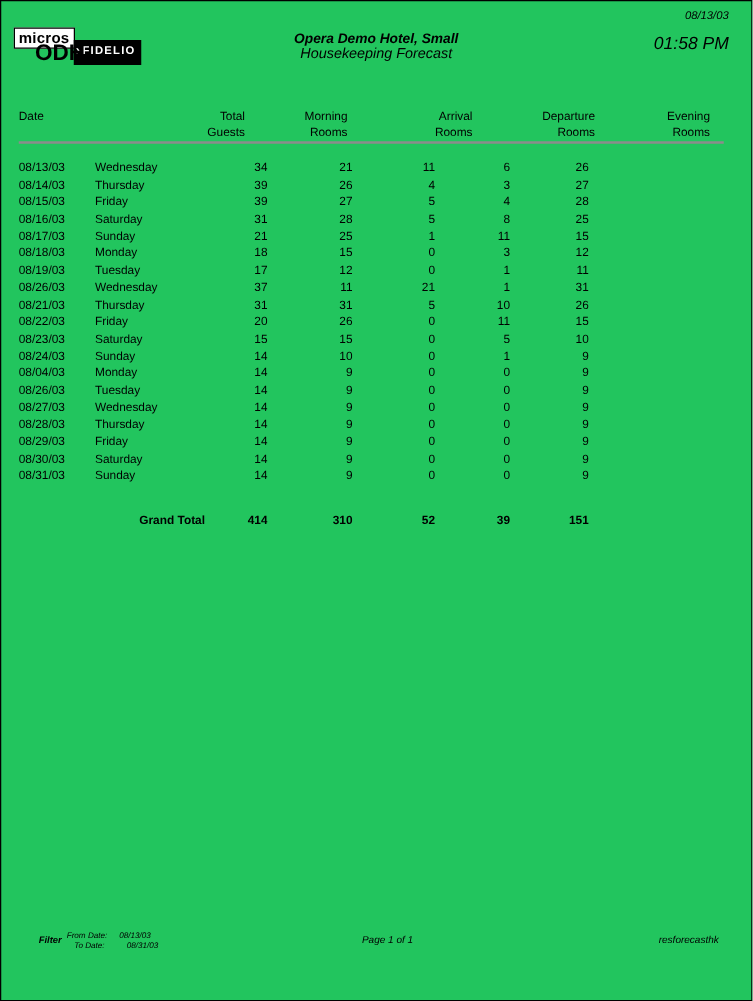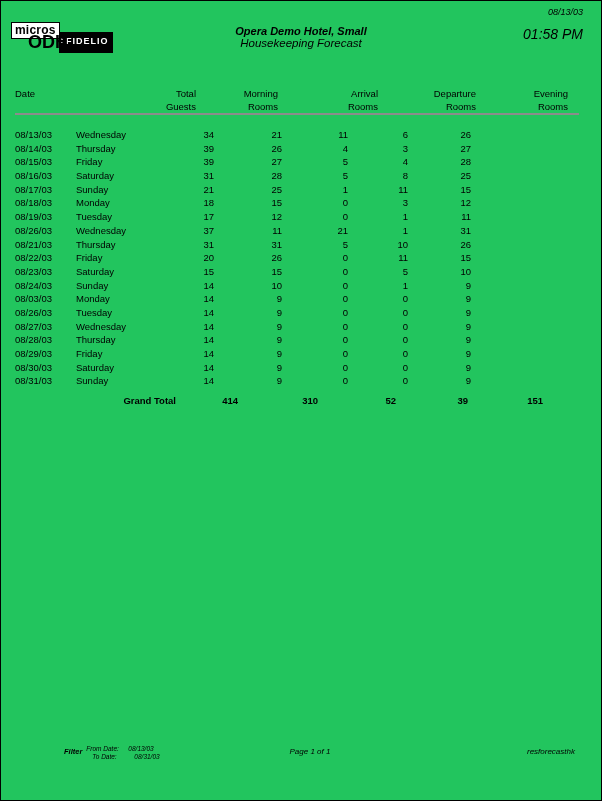--- a/index.html
+++ b/index.html
@@ -73,32 +73,32 @@
     position: absolute; top: 112px; left: 14px;
     width: 564px; height: 2px; background: #8c8c8c;
   }
 
   .table-body {
     position: absolute; top: 127px; left: 14px;
   }
   .table-body .trow { height: 13.7px; line-height: 13.7px; }
 
   .grand-total-row {
-    position: absolute; top: 393px; left: 14px;
-    font-weight: bold; height: 14px; line-height: 14px; gap: 12px;
+    position: absolute; top: 409px; left: 14px;
+    font-weight: bold; height: 14px; line-height: 14px;
   }
   .grand-total-row .gt-label { grid-column: 1 / 3; text-align: right; }
 
   
   .filter-block {
     position: absolute; left: 30px; top: 744px;
     display: flex; align-items: flex-start;
   }
   .filter-label {
-    font-weight: bold; font-style: italic; font-size: 7.5px; margin-top: 2px; margin-left: 33px;
+    font-weight: bold; font-style: italic; font-size: 7.5px; margin-top: 2px;
   }
   .filter-lines { margin-left: 4px; font-style: italic; font-size: 6.5px; line-height: 8px; }
   .filter-line { display: flex; }
   .filter-line .flabel { width: 42px; }
   .filter-lines .indent { margin-left: 6px; }
 
   .page-count {
     position: absolute; top: 746px; left: 0; width: 100%;
     text-align: center; font-style: italic; font-size: 8px; padding-left: 18px;
   }
@@ -266,21 +266,21 @@
     <span class="cell">08/24/03</span>
     <span class="cell">Sunday</span>
     <span class="cell num">14</span>
     <span class="cell num">10</span>
     <span class="cell num">0</span>
     <span class="cell num">1</span>
     <span class="cell num">9</span>
   </div>
 
   <div class="trow">
-    <span class="cell">08/03/03</span>
+    <span class="cell">08/04/03</span>
     <span class="cell">Monday</span>
     <span class="cell num">14</span>
     <span class="cell num">9</span>
     <span class="cell num">0</span>
     <span class="cell num">0</span>
     <span class="cell num">9</span>
   </div>
 
   <div class="trow">
     <span class="cell">08/26/03</span>

